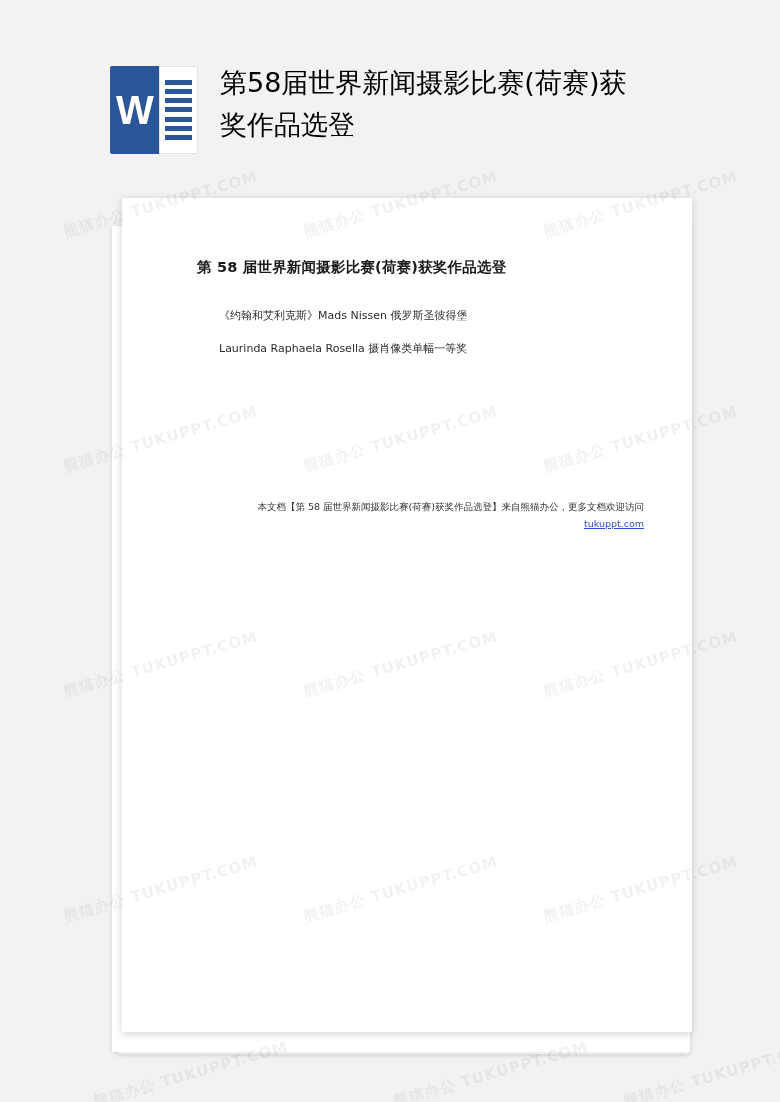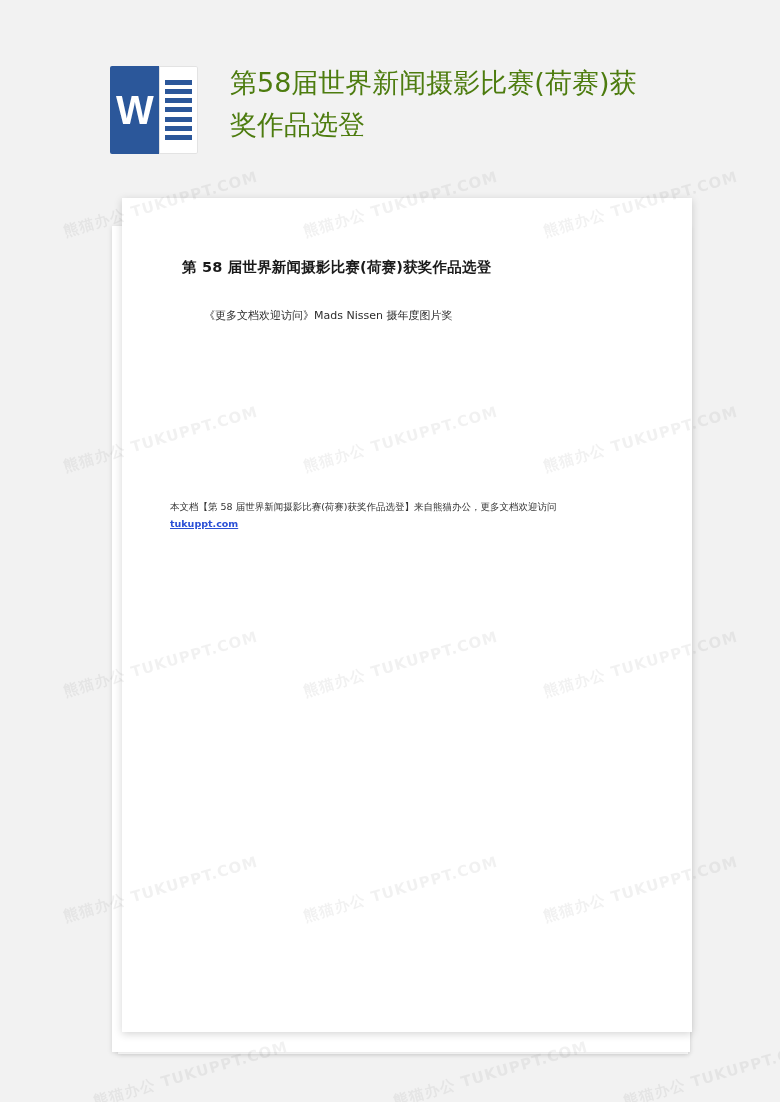--- a/index.html
+++ b/index.html
@@ -73,22 +73,22 @@
     flex-direction: column;
     justify-content: space-between;
   }
   .word-icon .lines i {
     display: block;
     height: 5px;
     background: #2b579a;
     width: 100%;
   }
   .doc-title {
-    margin-left: 32px;
-    color: #4d7c0f;
+    margin-left: 22px;
+    color: #000000;
     font-size: 27px;
     line-height: 42px;
     font-family: "DejaVu Sans", sans-serif;
     max-width: 420px;
     font-weight: 500;
   }
 
   
   .stack {
     position: absolute;
@@ -121,24 +121,23 @@
     height: 834px;
     background: #fff;
     box-shadow: 0 2px 8px rgba(0,0,0,0.17);
   }
 
   .page-body {
     position: absolute;
     left: 0; top: 0;
     width: 100%;
     height: 100%;
-    padding: 60px 48px 0 44px;
+    padding: 60px 48px 0 75px;
     box-sizing: border-box;
     color: #222;
-    margin-left: 16px;
   }
   .page-title {
     font-size: 14.5px;
     font-weight: bold;
     color: #1a1a1a;
     font-family: "DejaVu Sans", sans-serif;
     margin-bottom: 26px;
     letter-spacing: 0.2px;
   }
   .para {
@@ -156,25 +155,25 @@
 
   .footer-note {
     position: absolute;
     left: 48px;
     right: 48px;
     top: 300px;
     font-size: 9.5px;
     line-height: 17px;
     color: #333;
     font-family: "DejaVu Sans", sans-serif;
+    text-align: right;
   }
   .footer-note a {
     color: #2a4fd6;
     text-decoration: underline;
-    font-weight: bold;
   }
 
   
   .wm {
     position: absolute;
     color: rgba(0,0,0,0.055);
     font-size: 15px;
     font-family: "DejaVu Sans", sans-serif;
     font-weight: bold;
     white-space: nowrap;
@@ -205,21 +204,22 @@
   </div>
   <div class="doc-title">第58届世界新闻摄影比赛(荷赛)获奖作品选登</div>
 </div>
 
 <div class="stack">
   <div class="sheet sheet-back2"></div>
   <div class="sheet sheet-back1"></div>
   <div class="sheet sheet-front">
     <div class="page-body">
       <div class="page-title">第 58 届世界新闻摄影比赛(荷赛)获奖作品选登</div>
-      <p class="para">《更多文档欢迎访问》Mads Nissen 摄年度图片奖</p>
+      <p class="para">《约翰和艾利克斯》Mads Nissen 俄罗斯圣彼得堡</p>
+      <p class="para">Laurinda Raphaela Rosella 摄肖像类单幅一等奖</p>
     </div>
     <div class="footer-note">
       <span>本文档【第 58 届世界新闻摄影比赛(荷赛)获奖作品选登】来自熊猫办公，更多文档欢迎访问</span>
       <br>
       <a href="#">tukuppt.com</a>
     </div>
   </div>
 </div>
 
 <div class="wm" style="left: 60px; top: 195px;">熊猫办公 TUKUPPT.COM</div>

